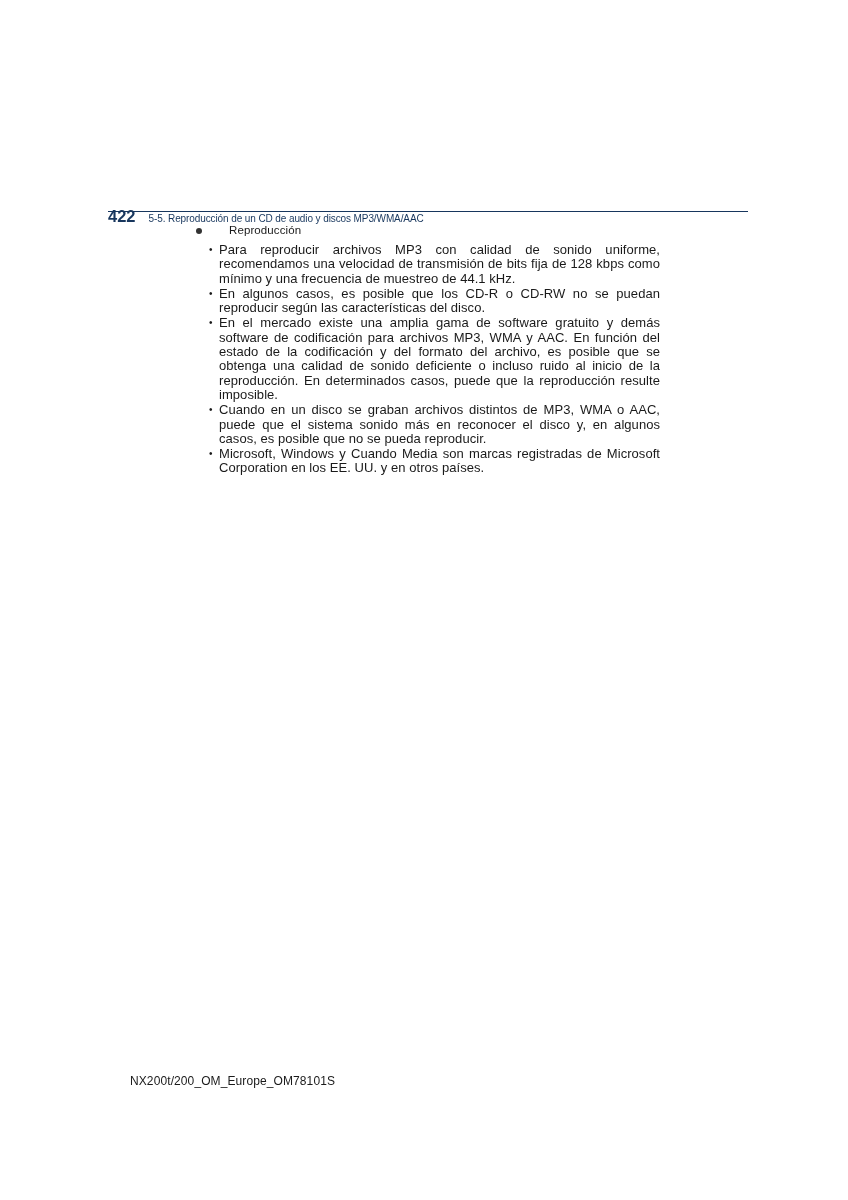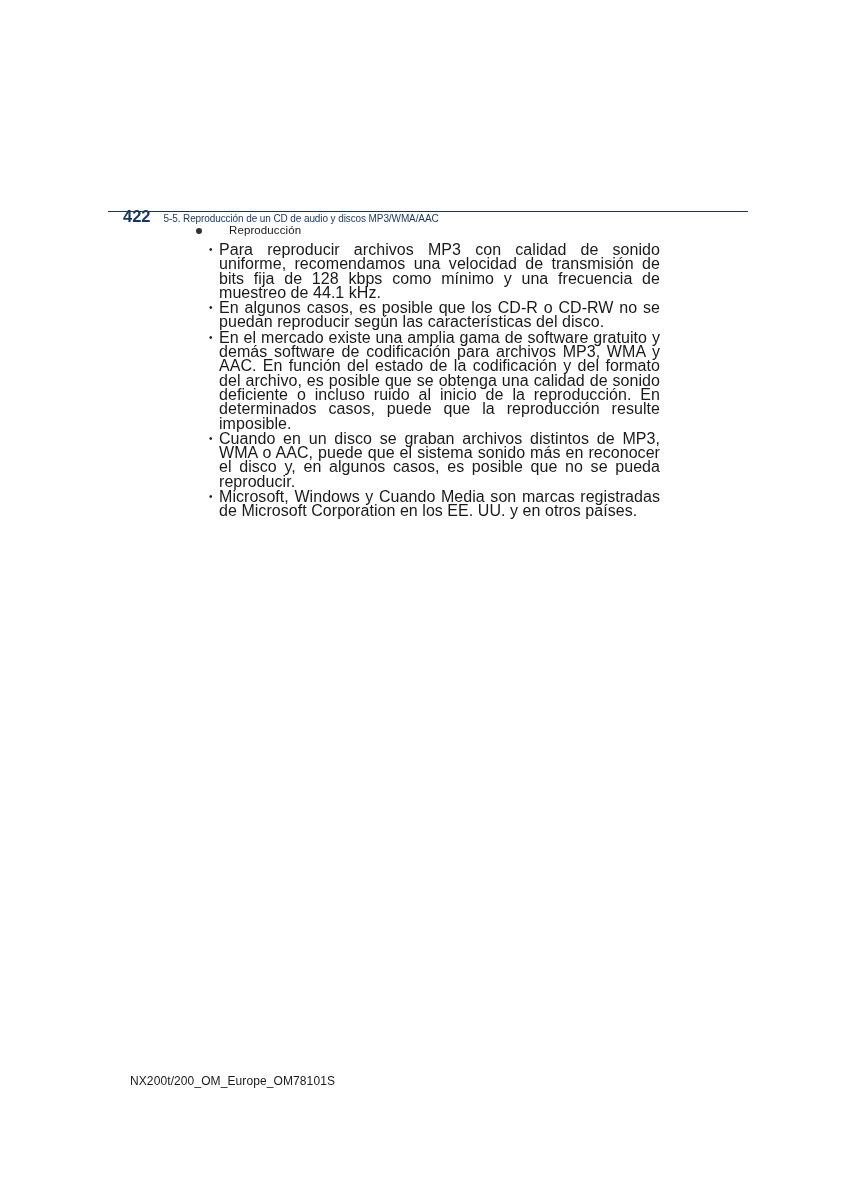--- a/index.html
+++ b/index.html
@@ -31,21 +31,20 @@
     display: flex;
     align-items: baseline;
   }
   .page-number {
     font-size: 16.5px;
     font-weight: bold;
     color: #17365d;
     letter-spacing: 0px;
     margin-right: 13px;
     line-height: 1;
-    margin-left: 15px;
   }
   .header-title {
     font-size: 10px;
     color: #17365d;
     letter-spacing: -0.1px;
     line-height: 1;
     white-space: nowrap;
     margin-top: 28px;
   }
   .header-rule {
@@ -98,21 +97,21 @@
     flex: none;
     font-size: 10px;
     line-height: 14.3px;
     color: #1a1a1a;
     text-align: left;
     padding-left: 1px;
     box-sizing: border-box;
   }
   .list-text {
     flex: 1;
-    font-size: 16px;
+    font-size: 13px;
     line-height: 14.3px;
     color: #1a1a1a;
     text-align: justify;
     text-justify: inter-word;
     letter-spacing: 0.05px;
     hyphens: none;
   }
 
   
   .footer {

